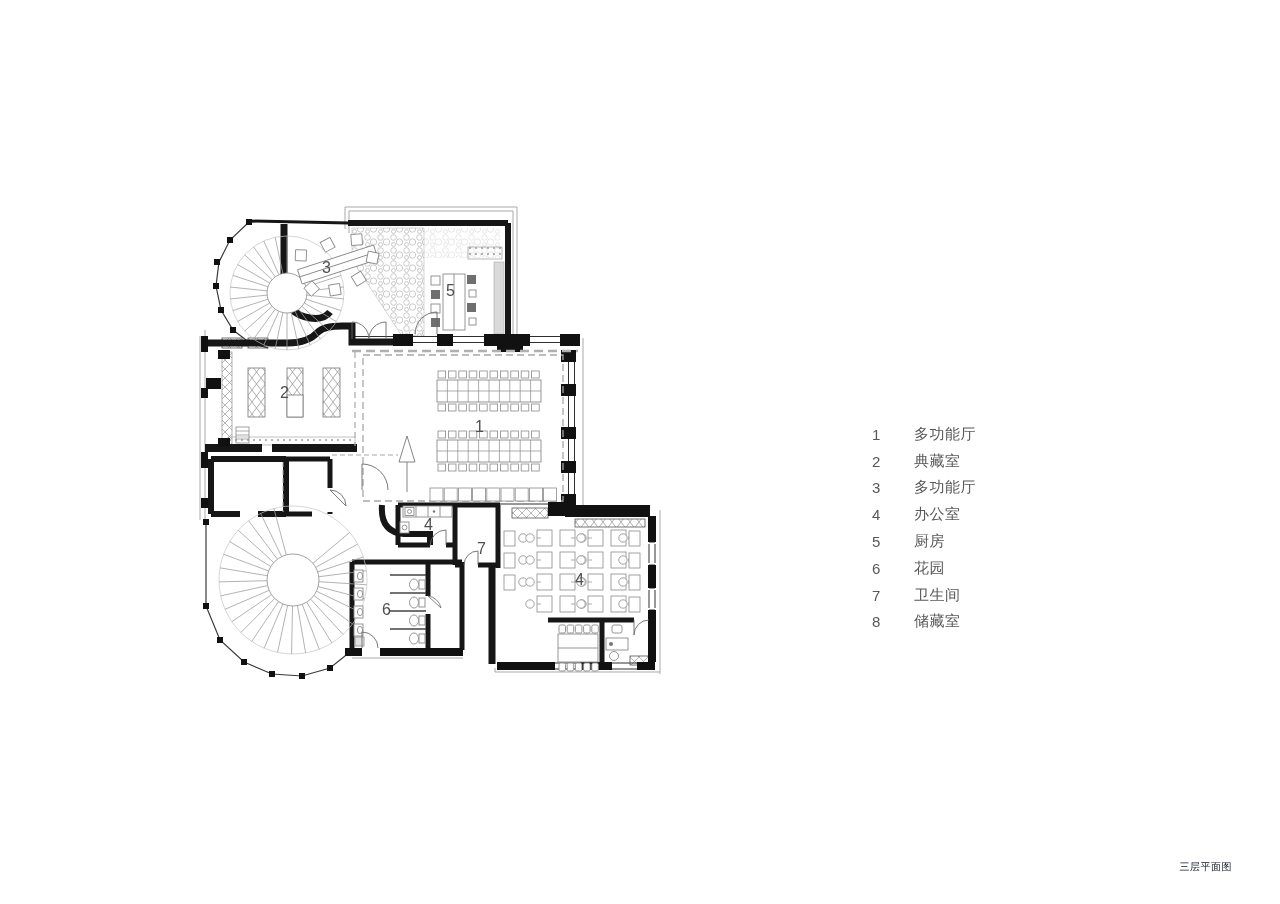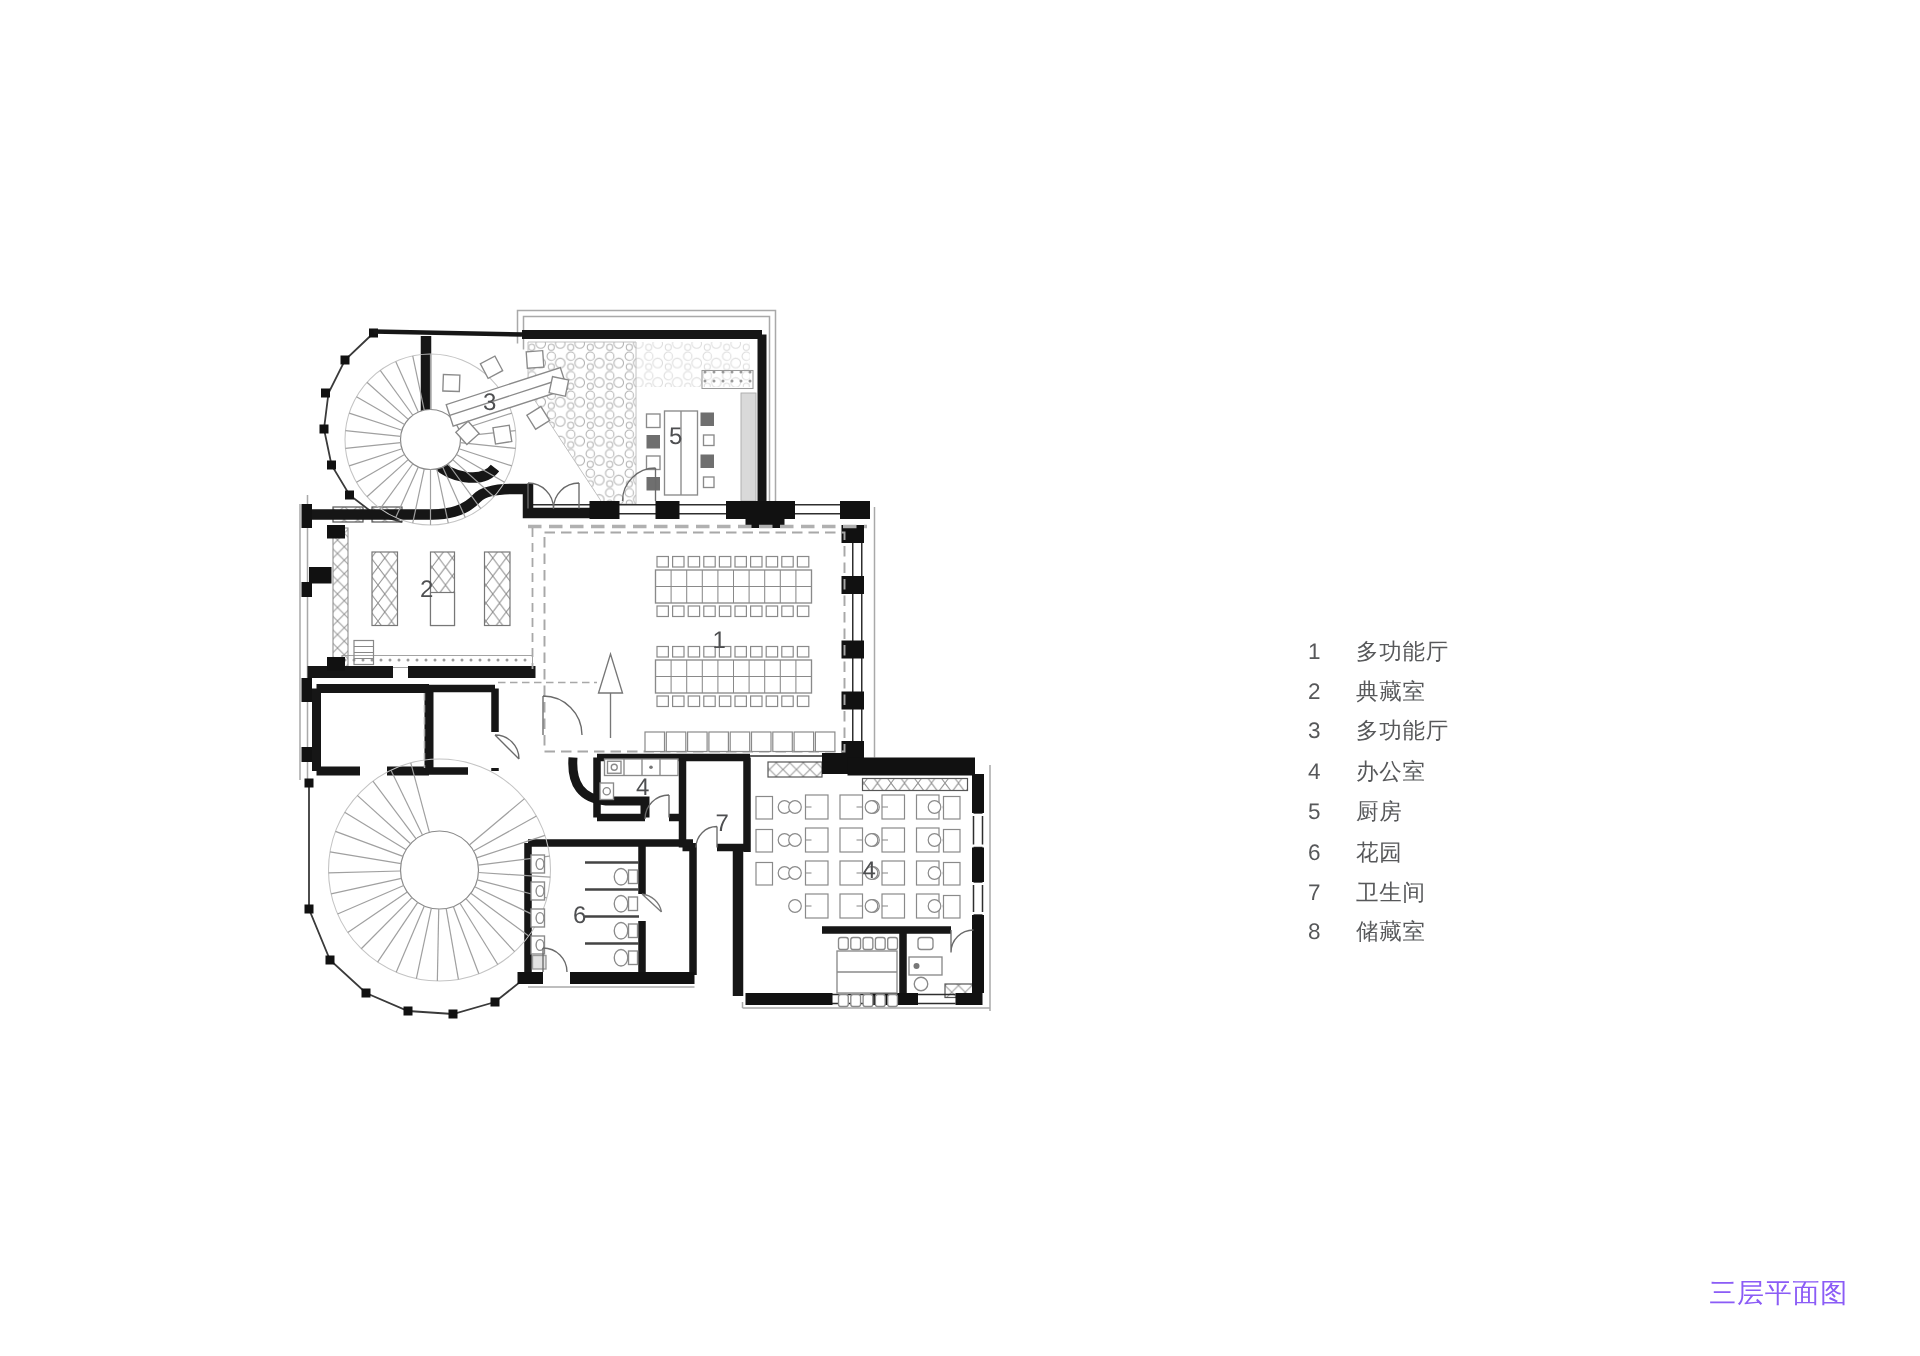--- a/index.html
+++ b/index.html
@@ -1,22 +1,22 @@
 <!DOCTYPE html>
 <html><head>
 <meta charset="utf-8">
 <style>
   html,body{margin:0;padding:0;background:#ffffff;}
   .page{position:relative;width:1280px;height:904px;background:#fff;overflow:hidden;
         font-family:"Liberation Sans", sans-serif;}
   .legend{position:absolute;left:872px;top:421px;color:#57585a;font-size:15px;}
   .lg-row{display:flex;align-items:center;height:26.8px;}
   .lg-num{width:13px;text-align:left;}
-  .lg-label{margin-left:19px;letter-spacing:0.5px;}
-  .caption{position:absolute;right:48px;bottom:30px;color:#8b5cf6;font-size:18px;letter-spacing:0.5px;}
+  .lg-label{margin-left:29px;letter-spacing:0.5px;}
+  .caption{position:absolute;right:48px;bottom:30px;color:#0f172a;font-size:10px;letter-spacing:0.5px;}
   svg text{font-family:"Liberation Sans", sans-serif;fill:#4e4f51;font-size:16px;}
 </style>
 </head>
 <body>
 
 <div class="page">
 
 <svg width="1280" height="904" viewBox="0 0 1280 904">
   <defs>
     <pattern id="pat-pebble" width="13" height="13" patternUnits="userSpaceOnUse">

